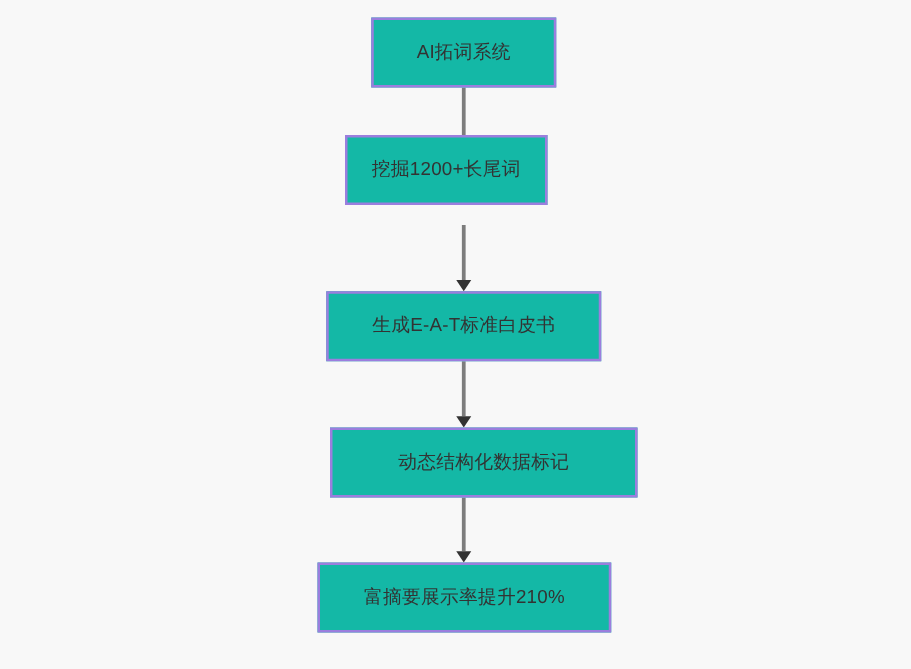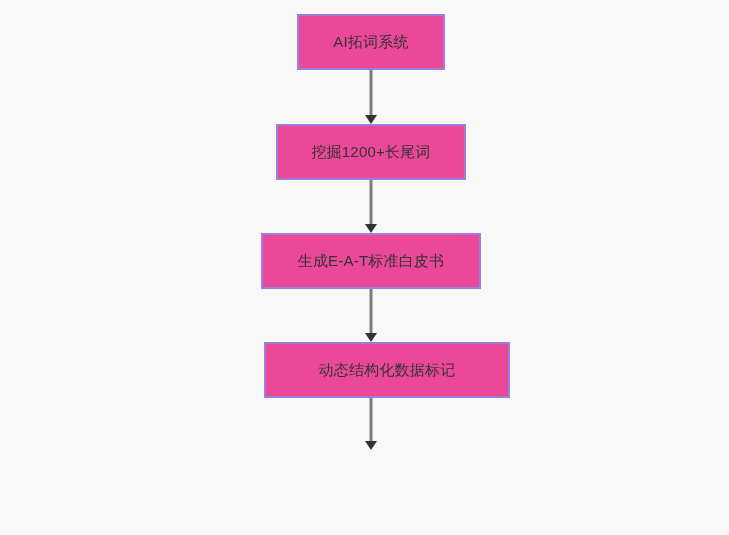--- a/index.html
+++ b/index.html
@@ -15,21 +15,21 @@
   }
   #flowchart-canvas {
     position: relative;
     width: 729px;
     height: 535px;
     background: #f8f8f8;
   }
   .node {
     position: absolute;
     box-sizing: border-box;
-    background: #ec4899;
+    background: #14b8a6;
     border: 2px solid #9b7ede;
     border-radius: 0;
     display: flex;
     align-items: center;
     justify-content: center;
     z-index: 2;
   }
   .node-label {
     font-size: 15px;
     line-height: 1.2;
@@ -74,26 +74,29 @@
 
   <svg class="edge" style="left:361px; top:398px; width:20px; height:52px;" viewBox="0 0 20 52">
     <line class="edge-line" x1="10" y1="0" x2="10" y2="43"></line>
     <polygon class="edge-head" points="4,43 16,43 10,52"></polygon>
   </svg>
 
   <div class="node" style="left:297px; top:14px; width:148px; height:56px;">
     <span class="node-label">AI拓词系统</span>
   </div>
 
-  <div class="node" style="left:276px; top:124px; width:190px; height:56px;align-items:center;">
+  <div class="node" style="left:276px; top:108px; width:162px; height:56px;align-items:center;">
     <span class="node-label">挖掘1200+长尾词</span>
   </div>
 
   <div class="node" style="left:261px; top:233px; width:220px; height:56px;">
     <span class="node-label">生成E-A-T标准白皮书</span>
   </div>
 
   <div class="node" style="left:264px; top:342px; width:246px; height:56px;">
     <span class="node-label">动态结构化数据标记</span>
   </div>
 
+  <div class="node" style="left:254px; top:450px; width:235px; height:56px;">
+    <span class="node-label">富摘要展示率提升210%</span>
+  </div>
 
 </div>
 
 </body></html>

